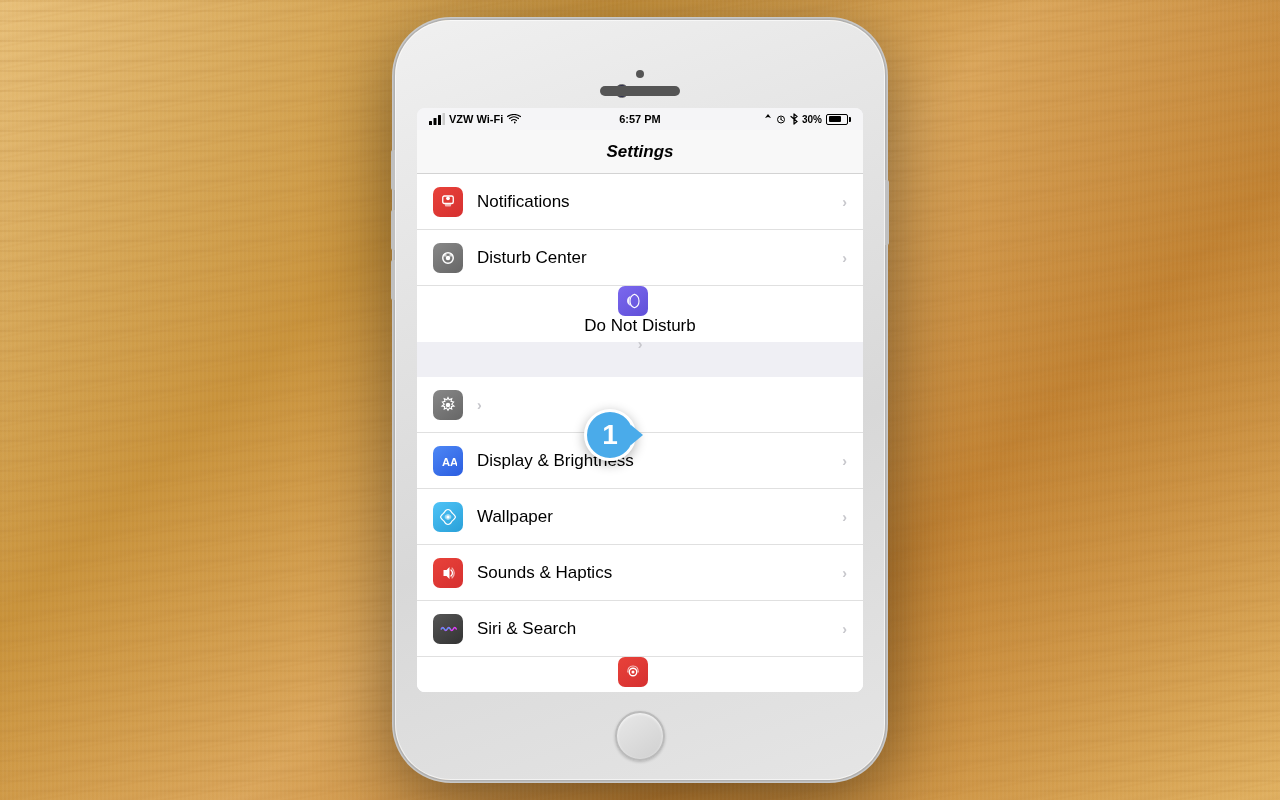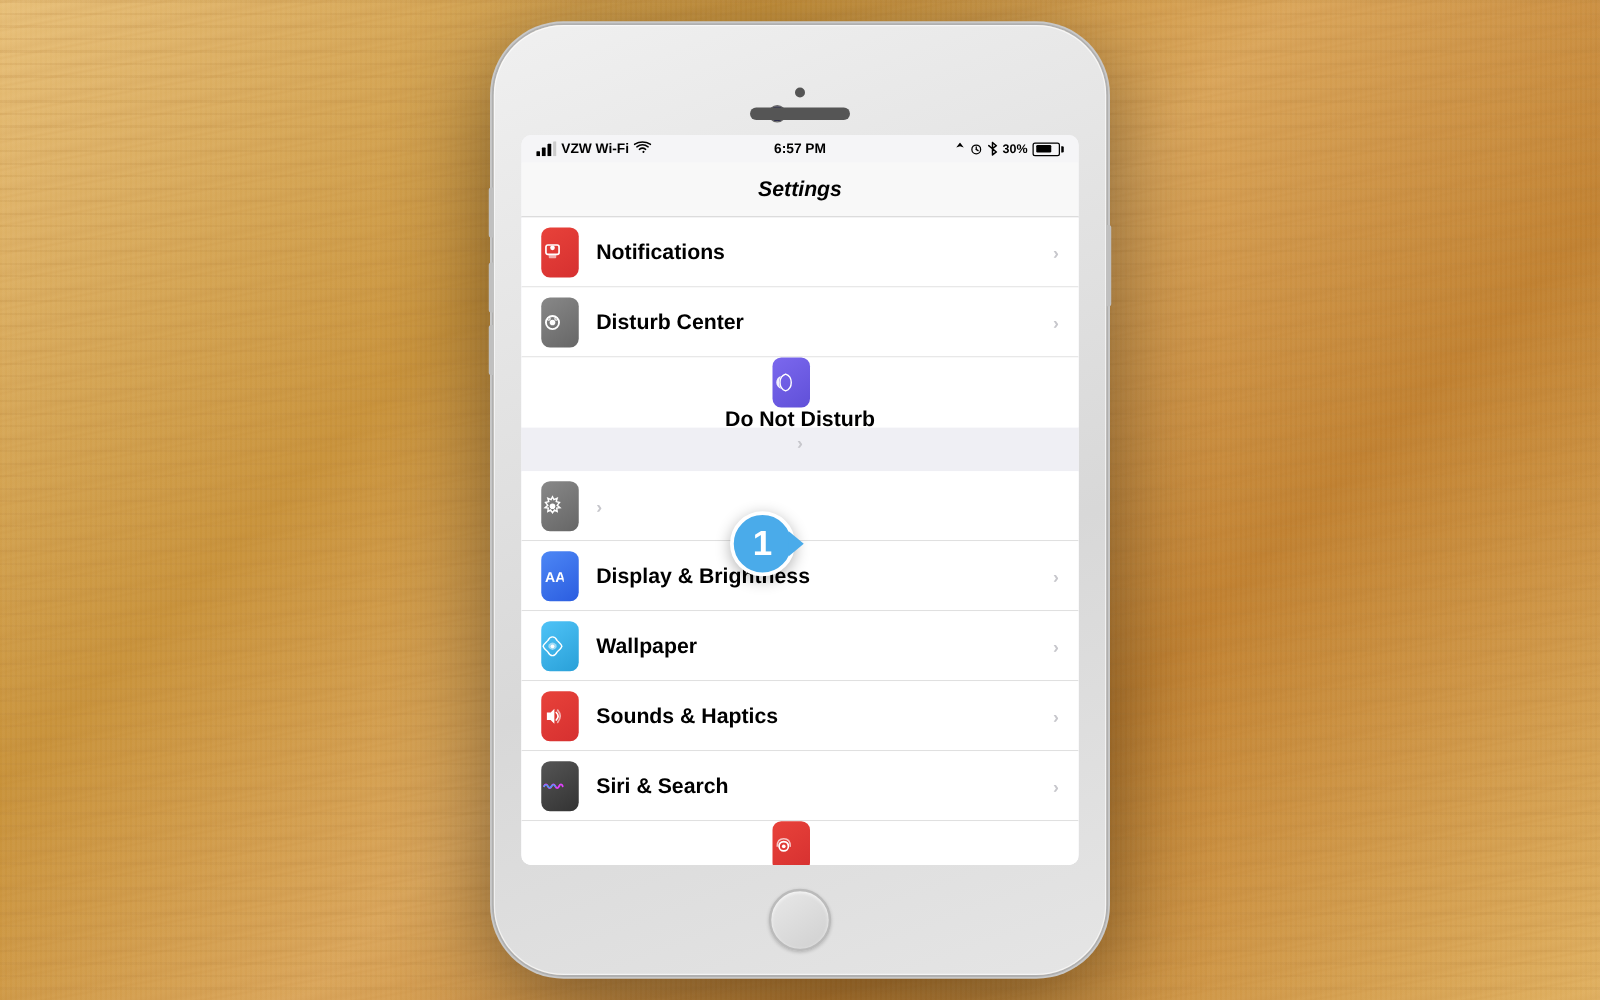--- a/index.html
+++ b/index.html
@@ -141,21 +141,21 @@
       align-items: center;
       justify-content: space-between;
       padding: 0 12px;
       font-size: 11px;
       font-weight: 600;
       color: #000;
     }
 
     .status-left {
       display: flex;
-      align-items: flex-start;
+      align-items: flex-end;
       gap: 4px;
     }
 
     .status-center {
       position: absolute;
       left: 50%;
       transform: translateX(-50%);
       font-weight: 600;
       font-size: 11px;
     }
@@ -243,35 +243,36 @@
       position: relative;
     }
 
     .settings-row:last-child {
       border-bottom: none;
       flex-direction: column;
     }
 
     .row-icon {
       width: 30px;
-      height: 40px;
+      height: 30px;
       border-radius: 7px;
       margin-right: 14px;
       display: flex;
       align-items: center;
+      justify-content: center;
       flex-shrink: 0;
       font-size: 16px;
       color: #fff;
     }
 
     .row-label {
       flex: 1;
       font-size: 17px;
       color: #000;
-      font-weight: 700;
+      font-weight: 400;
     }
 
     .row-chevron {
       color: #c7c7cc;
       font-size: 14px;
       font-weight: 600;
     }
 
     
     .icon-notifications { background: linear-gradient(145deg, #e8423a, #d63030); }

